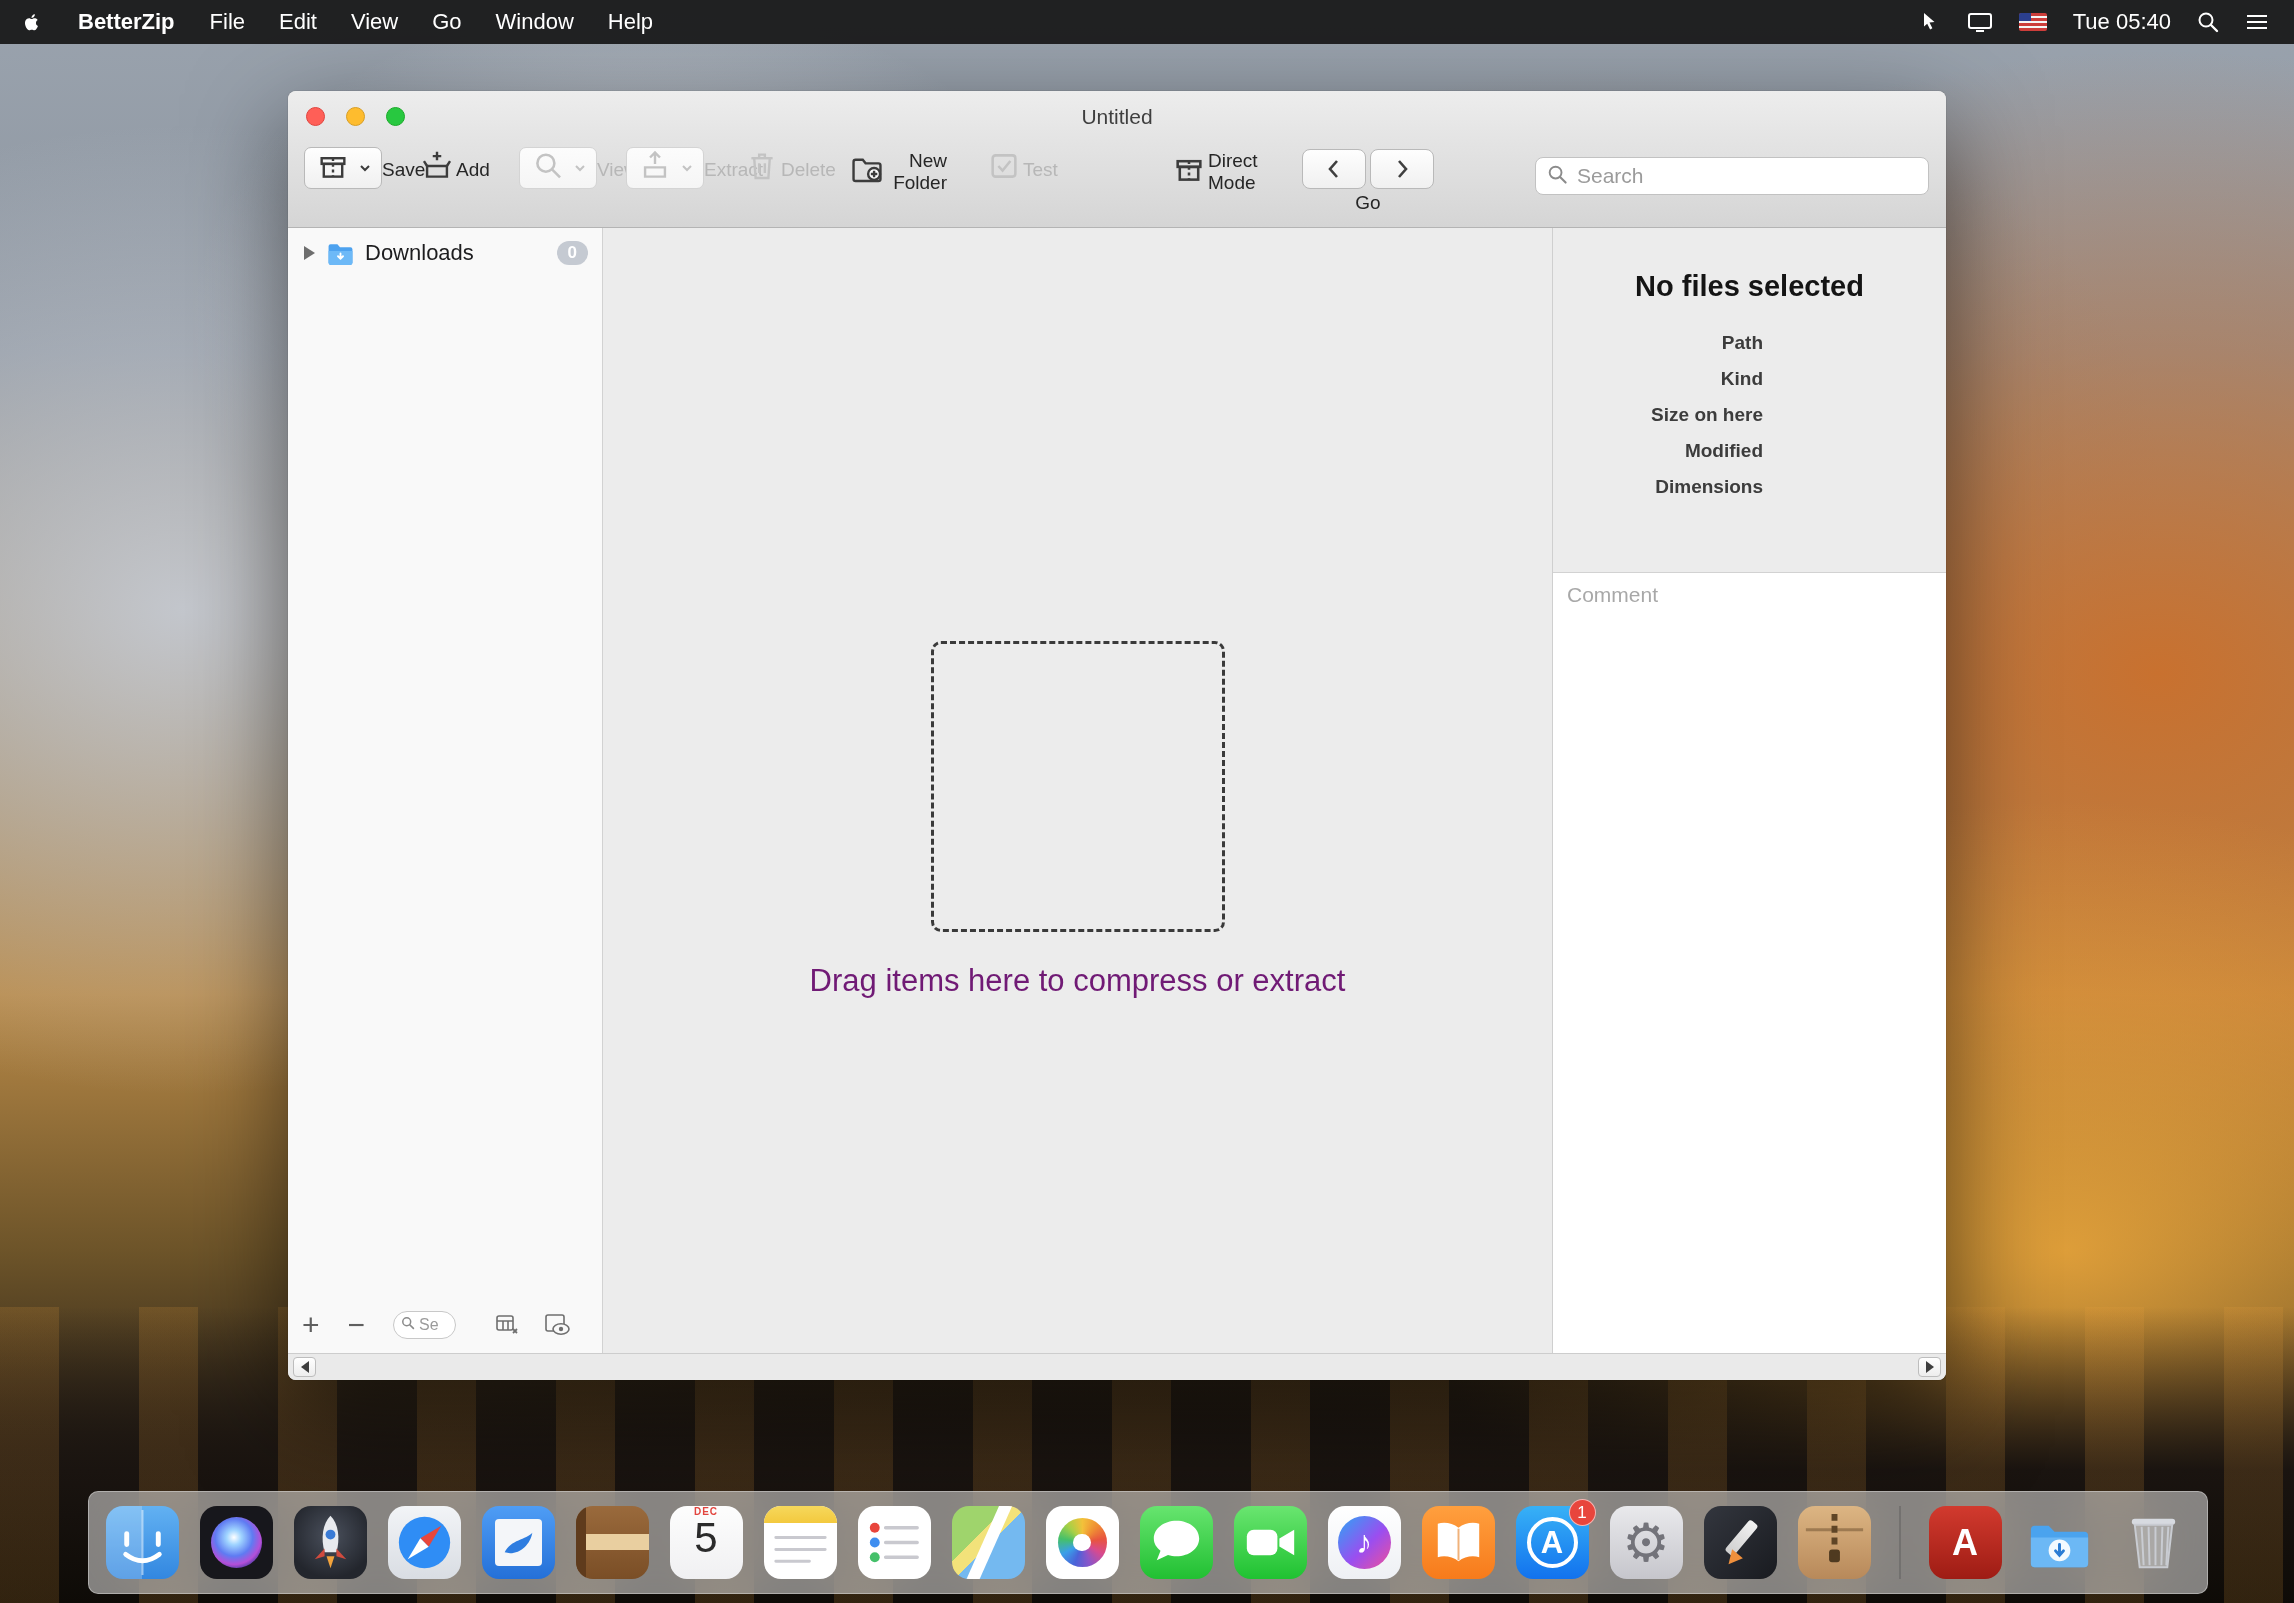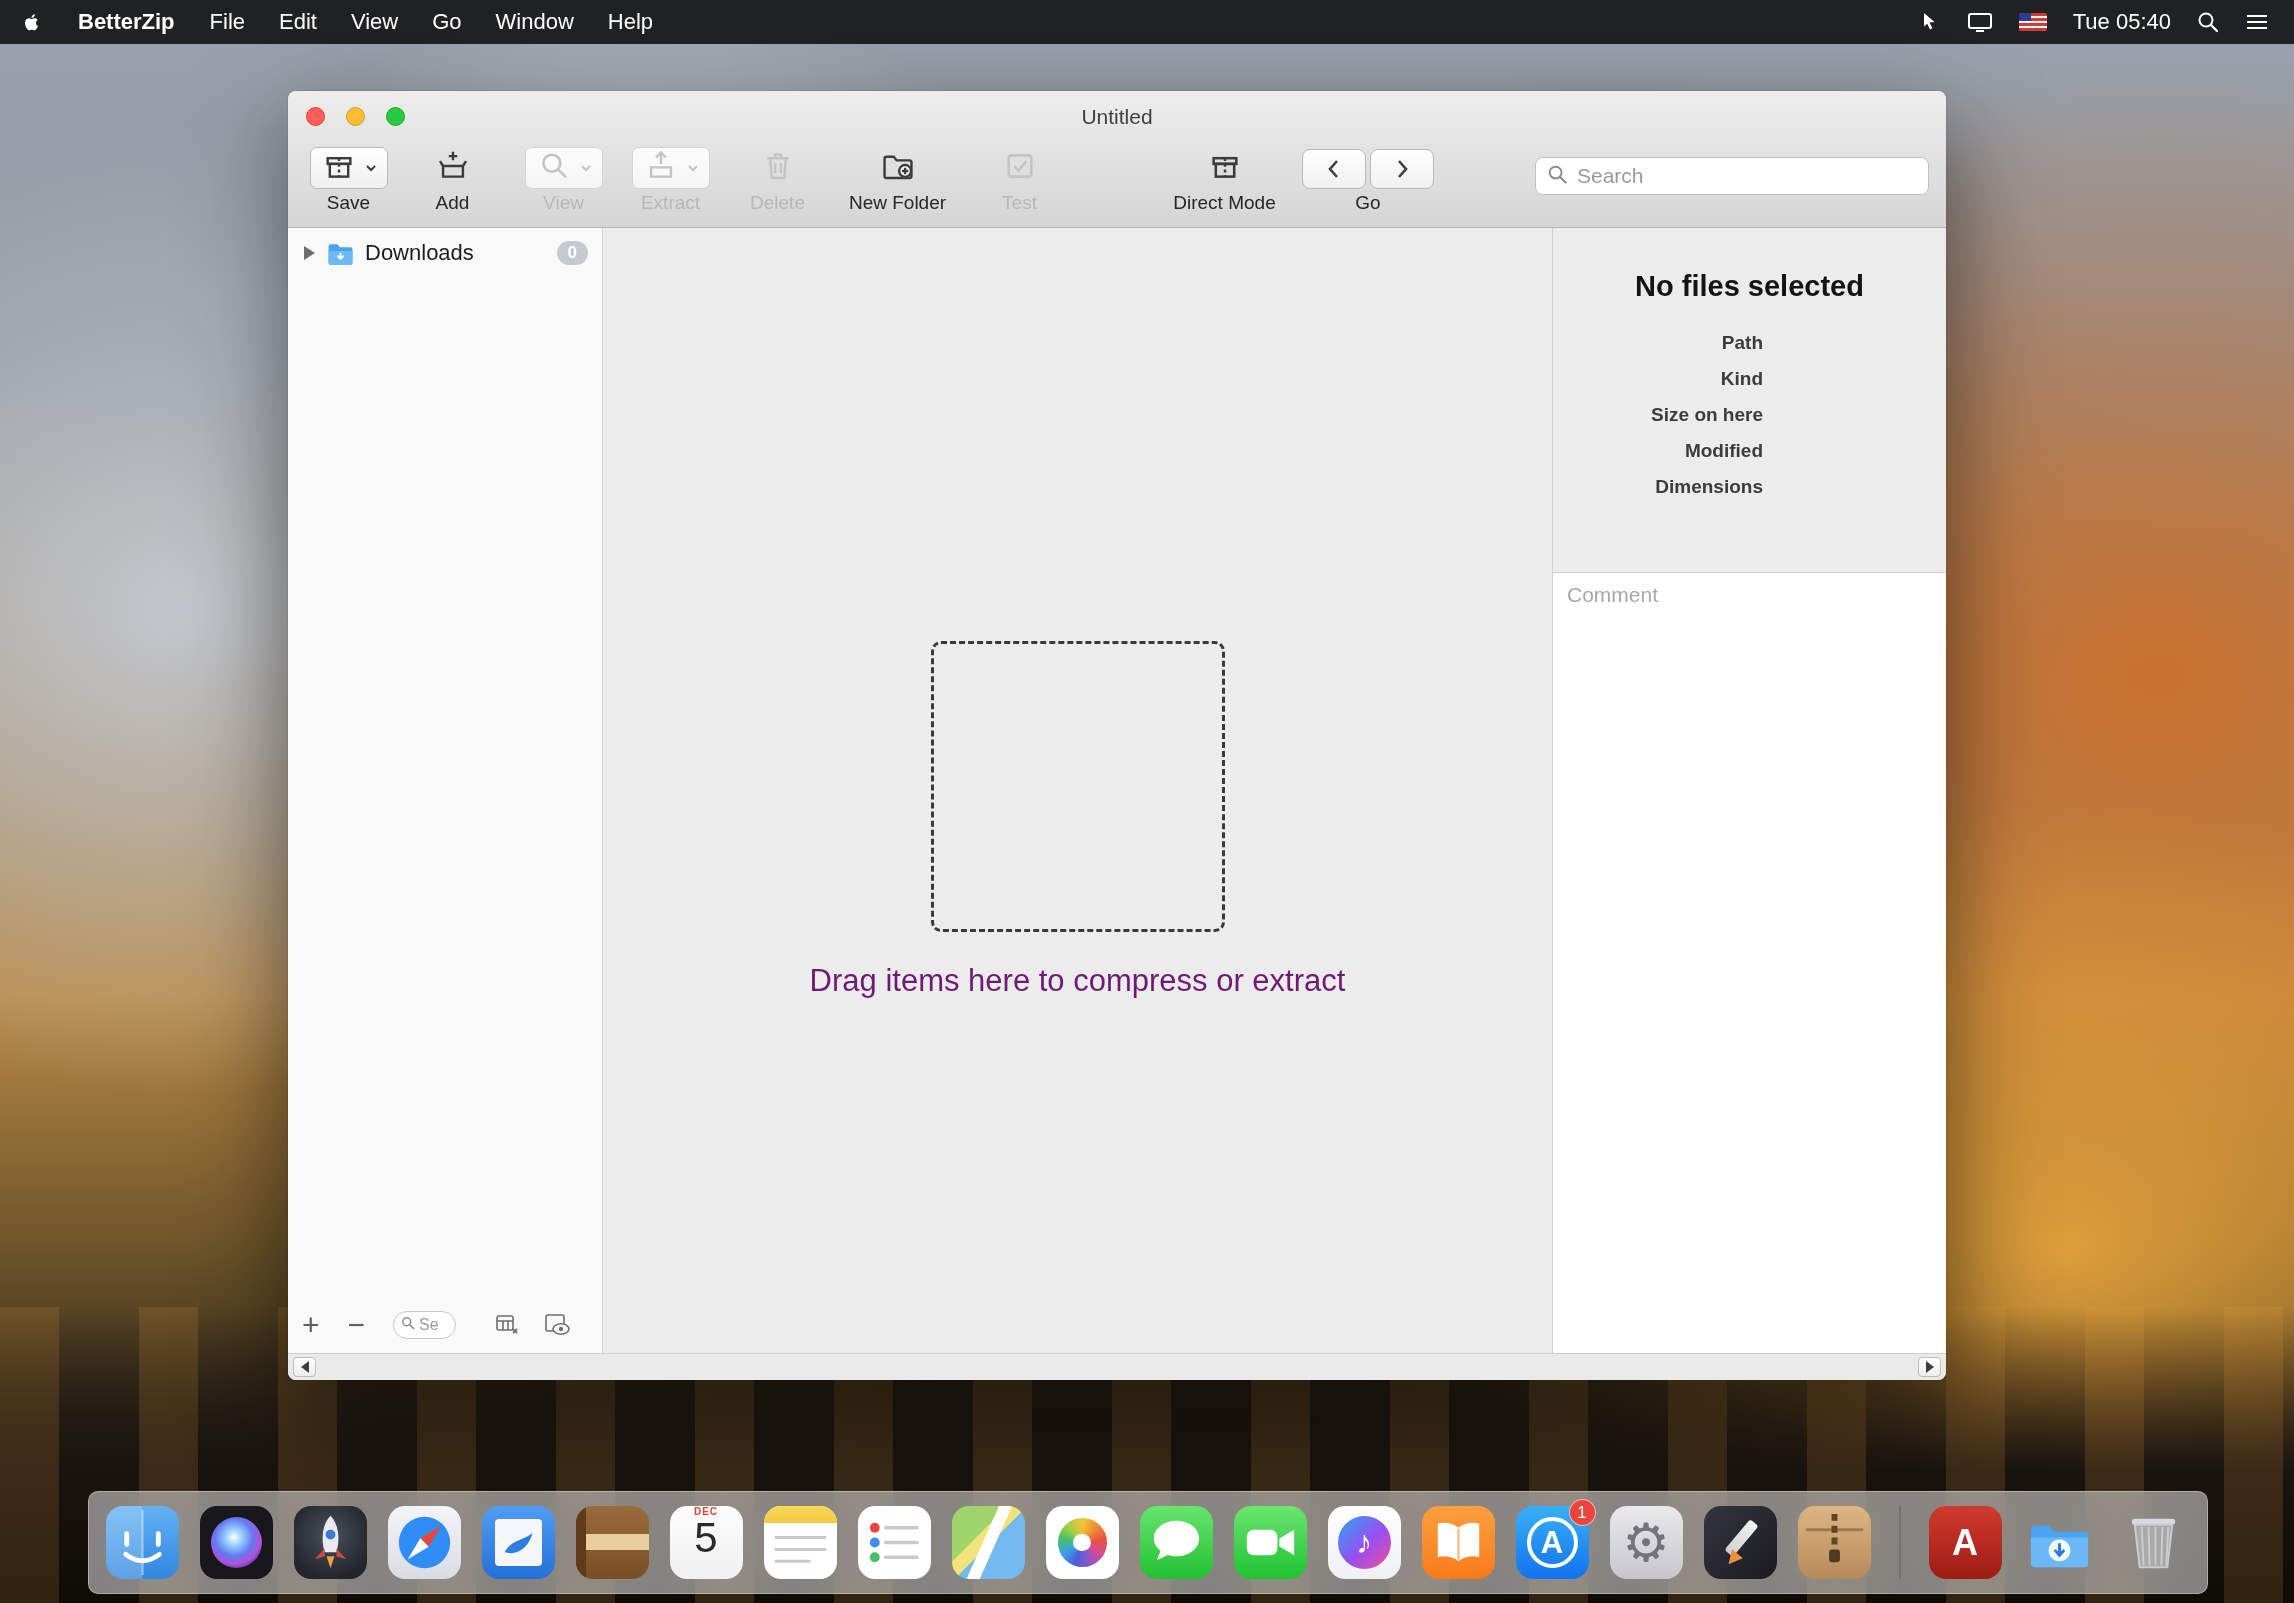--- a/index.html
+++ b/index.html
@@ -51,21 +51,21 @@
   .titlebar { height:51px; display:flex; align-items:center; justify-content:center; position:relative; }
   .traffic { position:absolute; left:18px; top:16px; display:flex; gap:21px; }
   .tl { width:19px; height:19px; border-radius:50%; display:block; }
   .tl.red    { background:#ff5f57; border:1px solid #e0443e; }
   .tl.yellow { background:#febc2e; border:1px solid #d89e24; }
   .tl.green  { background:#28c840; border:1px solid #1aab29; }
   .title { font-size:21px; color:#3f3f3f; }
 
   .toolbar { position:absolute; left:0; right:0; top:51px; height:85px;
     display:flex; align-items:flex-start; padding:5px 0 0 16px; color:#3c3c3c; }
-  .tbtn { display:flex; flex-direction:column; align-items:center; width:69px; flex:none; }
+  .tbtn { display:flex; flex-direction:row; align-items:center; width:69px; flex:none; }
   .tbtn.wsave { width:89px; } .tbtn.wpill { width:89px; }
   .tbtn.wnf { width:99px;text-align:right; } .tbtn.wdm { width:109px; }
   .ml25{margin-left:25px}.ml32{margin-left:32px}.ml18{margin-left:18px}
   .ml28{margin-left:28px}.ml36{margin-left:36px}.ml38{margin-left:38px}
   .ml117{margin-left:116px}.ml23{margin-left:23px}
   .pill { height:42px; display:flex; align-items:center; gap:6px; padding:0 9px;
     border:1px solid #b9b9b9; border-radius:7px;
     background:linear-gradient(#fefefe,#f0f0f0); }
   .plain { height:42px; display:flex; align-items:center; }
   .tlabel { font-size:19px; margin-top:3px; color:#262626; }

